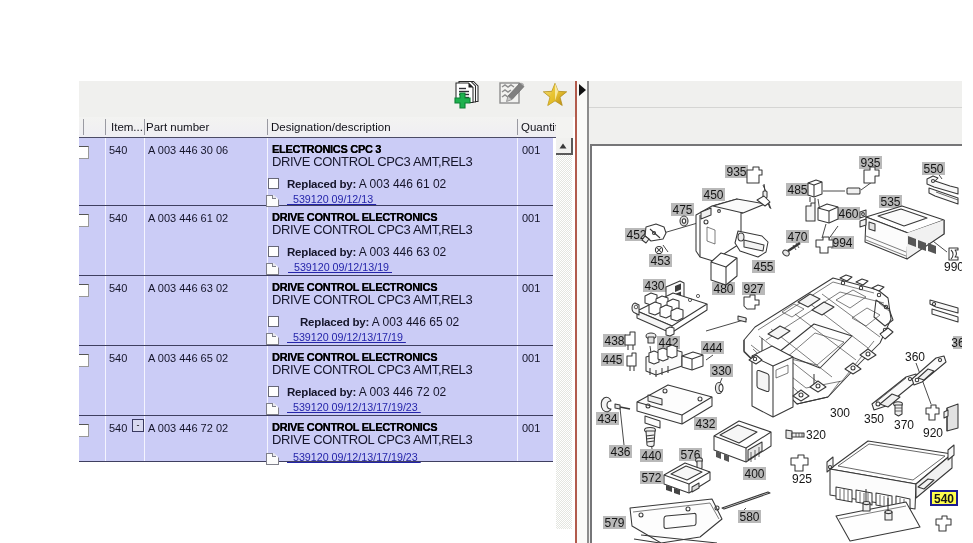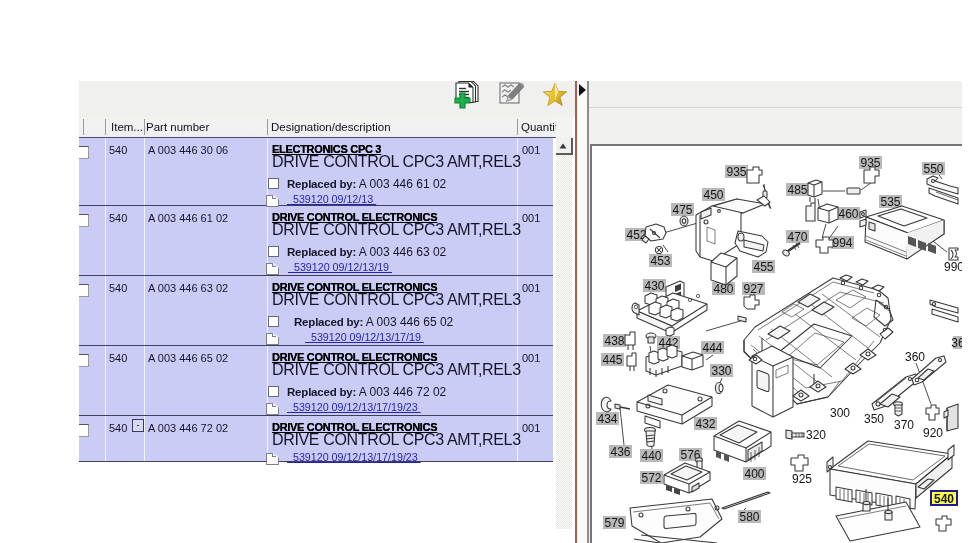--- a/index.html
+++ b/index.html
@@ -12,22 +12,22 @@
 #thead{left:79px;top:117px;width:477px;height:20px;overflow:hidden;font-size:11.5px;
   background:linear-gradient(#f3f3f1,#efeef3);border-bottom:1px solid #4b4b66;color:#101018;}
 #thead .sep{position:absolute;top:2px;height:16px;width:1px;background:#9a9aa2;}
 #thead .lbl{position:absolute;top:4px;white-space:nowrap;}
 
 #tbody{left:79px;top:138px;width:474px;height:323px;background:#cbccf6;}
 .rowline{left:79px;width:474px;height:1px;background:#3f3f60;}
 .colline{top:138px;height:323px;width:1px;background:#f4f4fe;}
 .cell{position:absolute;white-space:nowrap;color:#15152a;}
 .fs11{font-size:11px;line-height:13px;}
-.fs12{font-size:16px;line-height:13px;letter-spacing:-0.35px;}
-.bold{font-weight:bold;color:#000;font-size:11px !important;letter-spacing:-0.3px;text-shadow:0 0 0.4px #000;text-decoration:underline;}
+.fs12{font-size:13px;line-height:13px;letter-spacing:-0.35px;}
+.bold{font-weight:bold;color:#000;font-size:11px !important;letter-spacing:-0.3px;text-shadow:0 0 0.4px #000;}
 .link{font-size:10.7px;line-height:13px;color:#2424aa;text-decoration:underline;}
 .cb{position:absolute;width:9px;height:9px;background:#fff;border:1px solid #686878;}
 .licon{position:absolute;width:11px;height:10px;background:#fcfcfc;border:1px solid #80808a;}
 .licon::after{content:"";position:absolute;right:-1px;top:-1px;width:0;height:0;border-style:solid;border-width:0 5px 5px 0;border-color:transparent #cbccf6 transparent transparent;}
 .licon::before{content:"";position:absolute;right:2px;top:-1px;width:3px;height:3px;border-bottom:1px solid #80808a;border-left:1px solid #80808a;background:#e8e8ee;}
 .rowcb{position:absolute;left:79px;width:9px;height:11px;background:#fff;
   border-top:1px solid #555;border-bottom:1px solid #999;border-right:1px solid #999;}
 
 #sbtrack{left:556px;top:155px;width:16px;height:374px;
  background-image:repeating-conic-gradient(#ffffff 0 25%, #e4e6e0 0 50%);
@@ -135,23 +135,23 @@
 <div class="licon" style="left:266px;top:263px"></div>
 <div class="cell link" style="left:288px;top:261px">&nbsp;&nbsp;539120 09/12/13/19&nbsp;</div>
 <div class="cell fs11" style="left:522px;top:212px">001</div>
 
 <div class="rowcb" style="top:284px"></div>
 <div class="cell fs11" style="left:109px;top:282px">540</div>
 <div class="cell fs11" style="left:148px;top:282px">A 003 446 63 02</div>
 <div class="cell fs12 bold" style="left:272px;top:281px">DRIVE CONTROL ELECTRONICS</div>
 <div class="cell fs12" style="left:272px;top:293px">DRIVE CONTROL CPC3 AMT,REL3</div>
 <div class="cb" style="left:268px;top:316px"></div>
-<div class="cell" style="left:294px;top:315px;font-size:12px;line-height:14px"><b style="font-size:11.5px;letter-spacing:-0.2px">Replaced by:</b> A 003 446 65 02</div>
+<div class="cell" style="left:300px;top:315px;font-size:12px;line-height:14px"><b style="font-size:11.5px;letter-spacing:-0.2px">Replaced by:</b> A 003 446 65 02</div>
 <div class="licon" style="left:266px;top:333px"></div>
-<div class="cell link" style="left:305px;top:331px">&nbsp;&nbsp;539120 09/12/13/17/19&nbsp;</div>
+<div class="cell link" style="left:287px;top:331px">&nbsp;&nbsp;539120 09/12/13/17/19&nbsp;</div>
 <div class="cell fs11" style="left:522px;top:282px">001</div>
 
 <div class="rowcb" style="top:354px"></div>
 <div class="cell fs11" style="left:109px;top:352px">540</div>
 <div class="cell fs11" style="left:148px;top:352px">A 003 446 65 02</div>
 <div class="cell fs12 bold" style="left:272px;top:351px">DRIVE CONTROL ELECTRONICS</div>
 <div class="cell fs12" style="left:272px;top:363px">DRIVE CONTROL CPC3 AMT,REL3</div>
 <div class="cb" style="left:268px;top:386px"></div>
 <div class="cell" style="left:287px;top:385px;font-size:12px;line-height:14px"><b style="font-size:11.5px;letter-spacing:-0.2px">Replaced by:</b> A 003 446 72 02</div>
 <div class="licon" style="left:266px;top:403px"></div>

